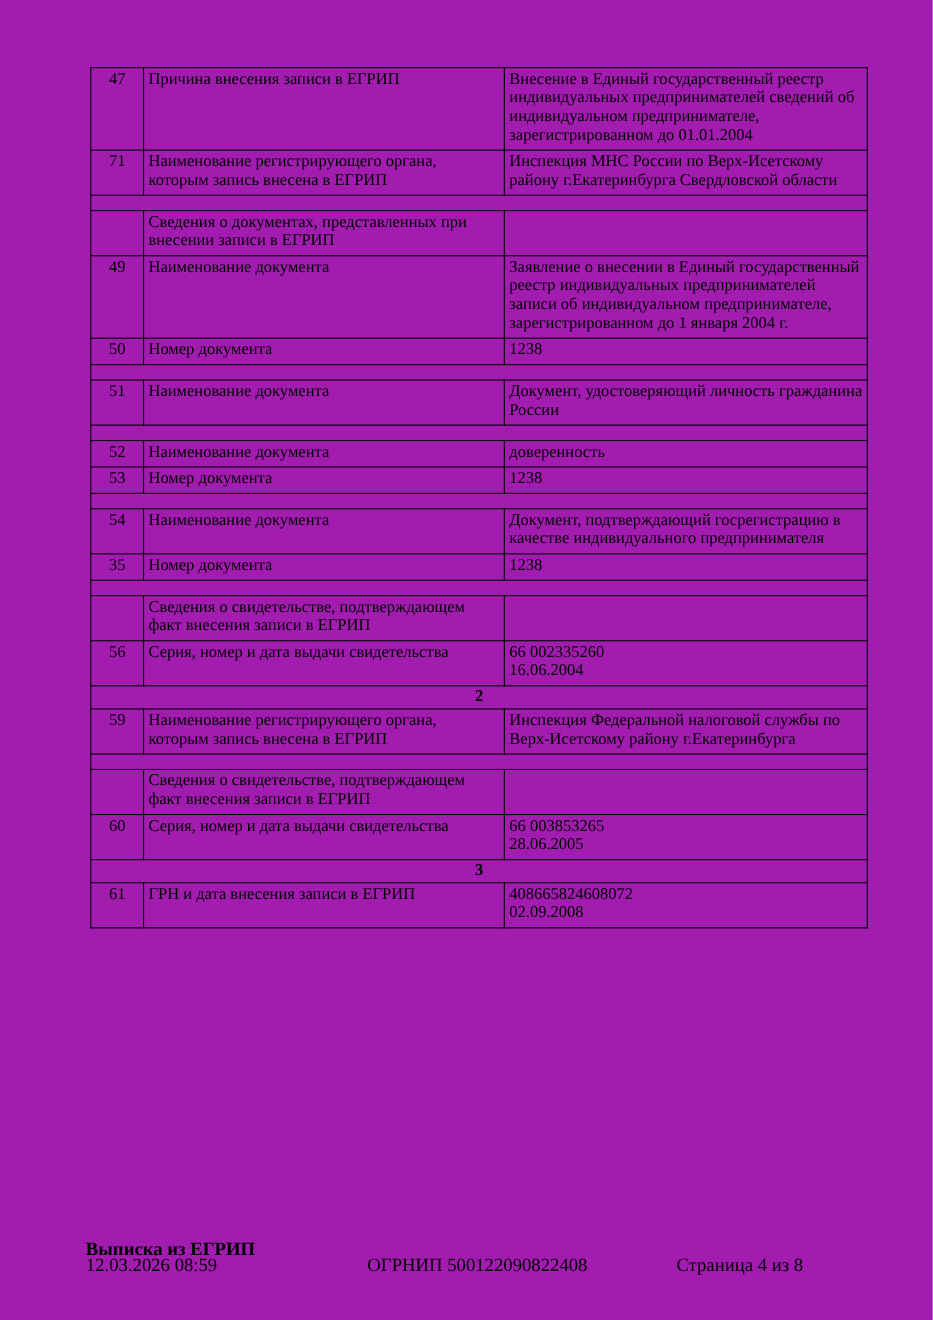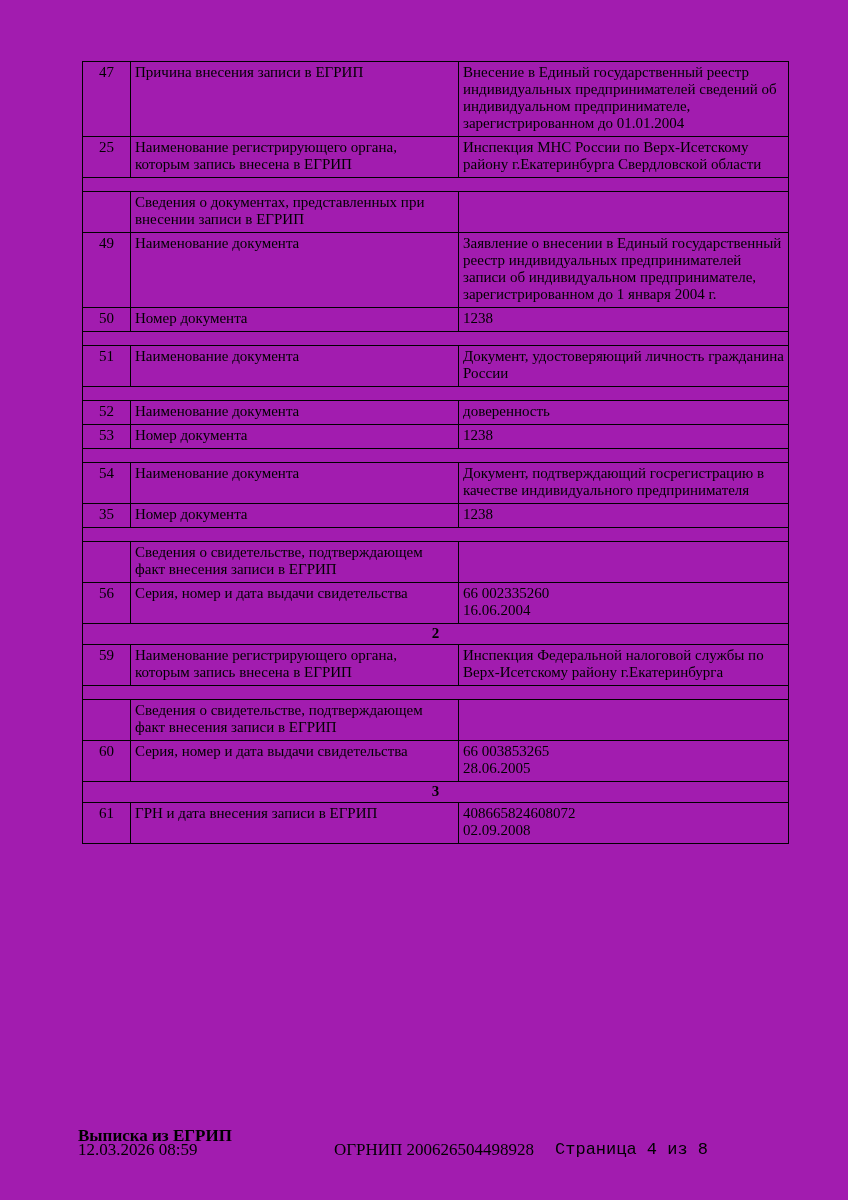--- a/index.html
+++ b/index.html
@@ -59,42 +59,42 @@
     left: 78px;
     top: 1129px;
     width: 712px;
     display: flex;
     align-items: flex-end;
     font-size: 17px;
     line-height: 14px;
   }
   .footer-left   { width: 33%; text-align: left; }
   .footer-center { width: 34%; text-align: center; }
-  .footer-right  { width: 33%; text-align: left; font-family: Liberation Mono, monospace; }
+  .footer-right  { width: 33%; text-align: center; }
   .footer-title  { font-weight: bold; }
 </style>
 </head>
 <body>
 
 <div class="page">
 
   <table class="egrip-table">
     <colgroup>
       <col class="c-num">
       <col class="c-label">
       <col class="c-value">
     </colgroup>
     <tbody>
         <tr>
           <td class="cell-num">47</td>
           <td class="cell-label">Причина внесения записи в ЕГРИП</td>
           <td class="cell-value">Внесение в Единый государственный реестр индивидуальных предпринимателей сведений об индивидуальном предпринимателе, зарегистрированном до 01.01.2004</td>
         </tr>
         <tr>
-          <td class="cell-num">25</td>
+          <td class="cell-num">71</td>
           <td class="cell-label">Наименование регистрирующего органа, которым запись внесена в ЕГРИП</td>
           <td class="cell-value">Инспекция МНС России по Верх-Исетскому району г.Екатеринбурга Свердловской области</td>
         </tr>
         <tr class="spacer-row">
           <td class="" colspan="3"></td>
         </tr>
         <tr>
           <td class="cell-num"></td>
           <td class="cell-label">Сведения о документах, представленных при внесении записи в ЕГРИП</td>
           <td class="cell-value"></td>
@@ -189,17 +189,17 @@
 02.09.2008</td>
         </tr>
       </tbody>
   </table>
 
   <div class="footer">
     <div class="footer-left">
       <div class="footer-title">Выписка из ЕГРИП</div>
       <div>12.03.2026 08:59</div>
     </div>
-    <div class="footer-center">ОГРНИП 200626504498928</div>
+    <div class="footer-center">ОГРНИП 500122090822408</div>
     <div class="footer-right">Страница 4 из 8</div>
   </div>
 
 </div>
 
 </body></html>

